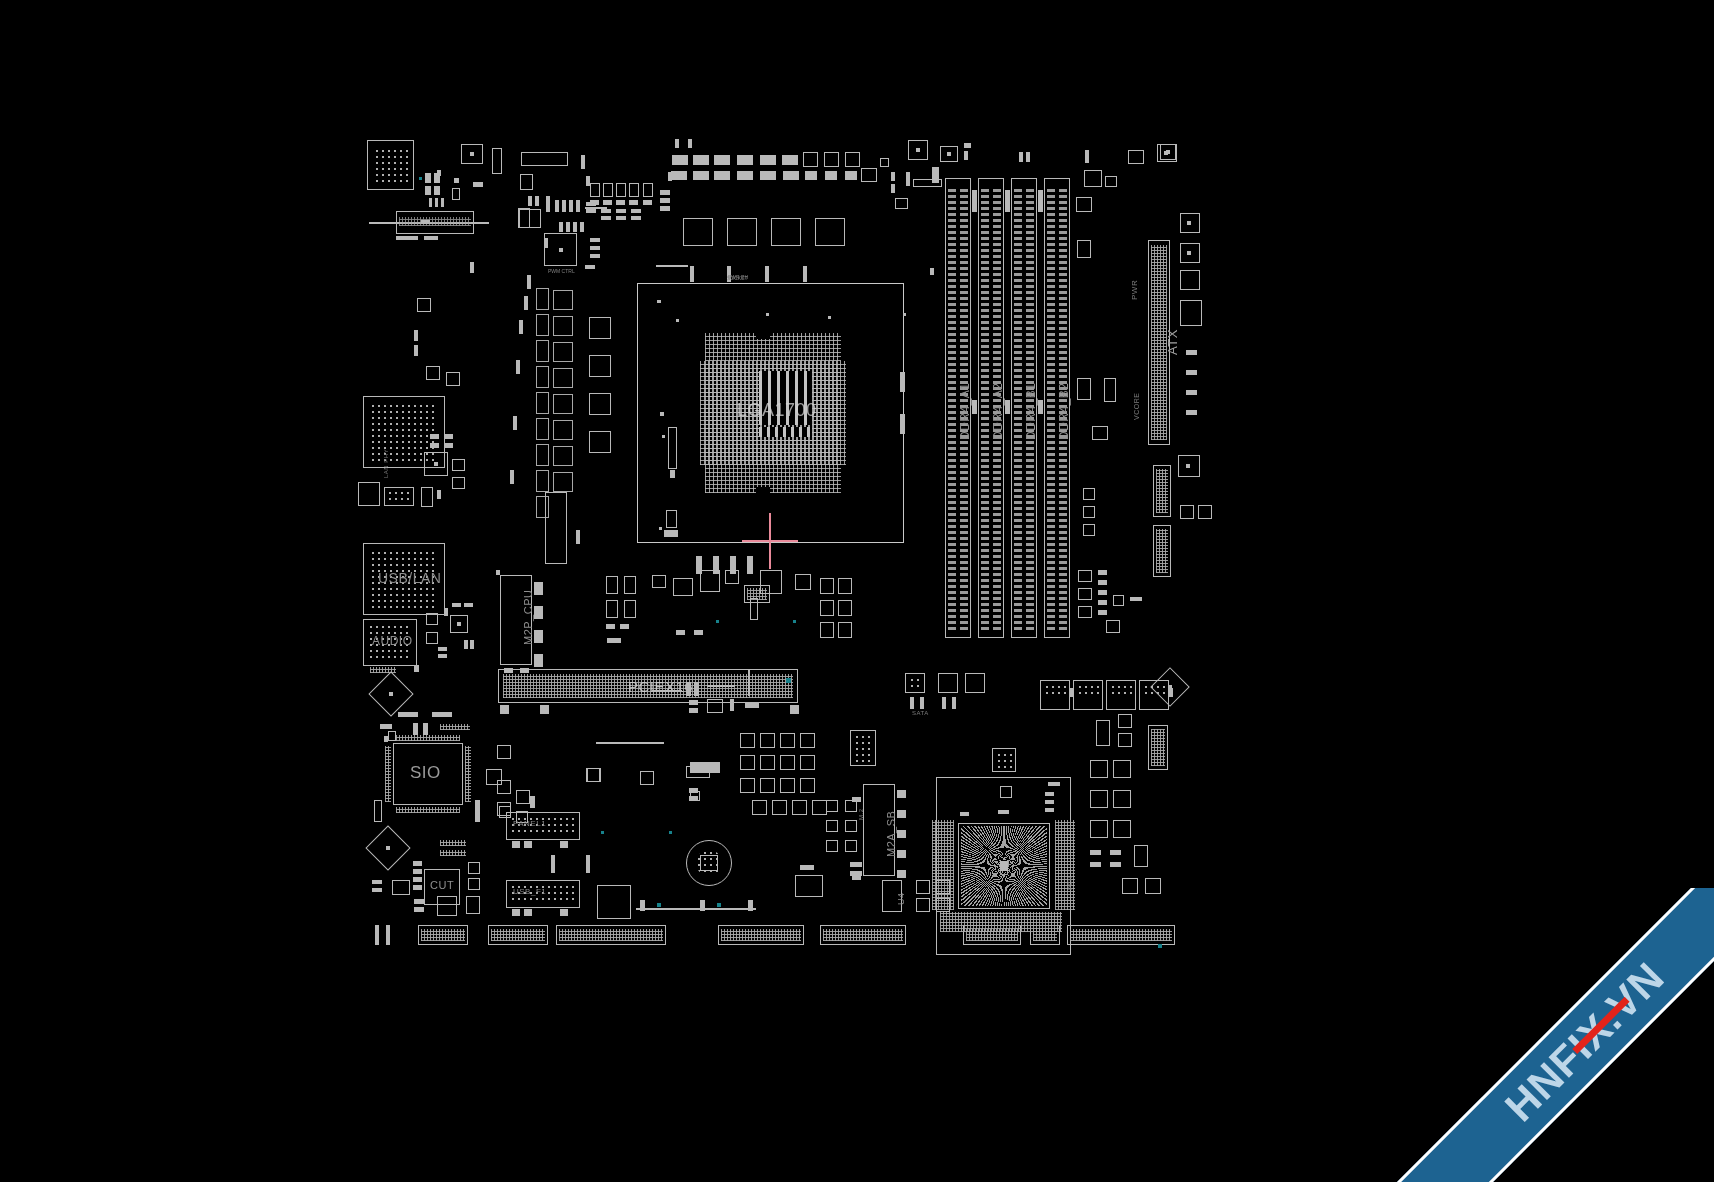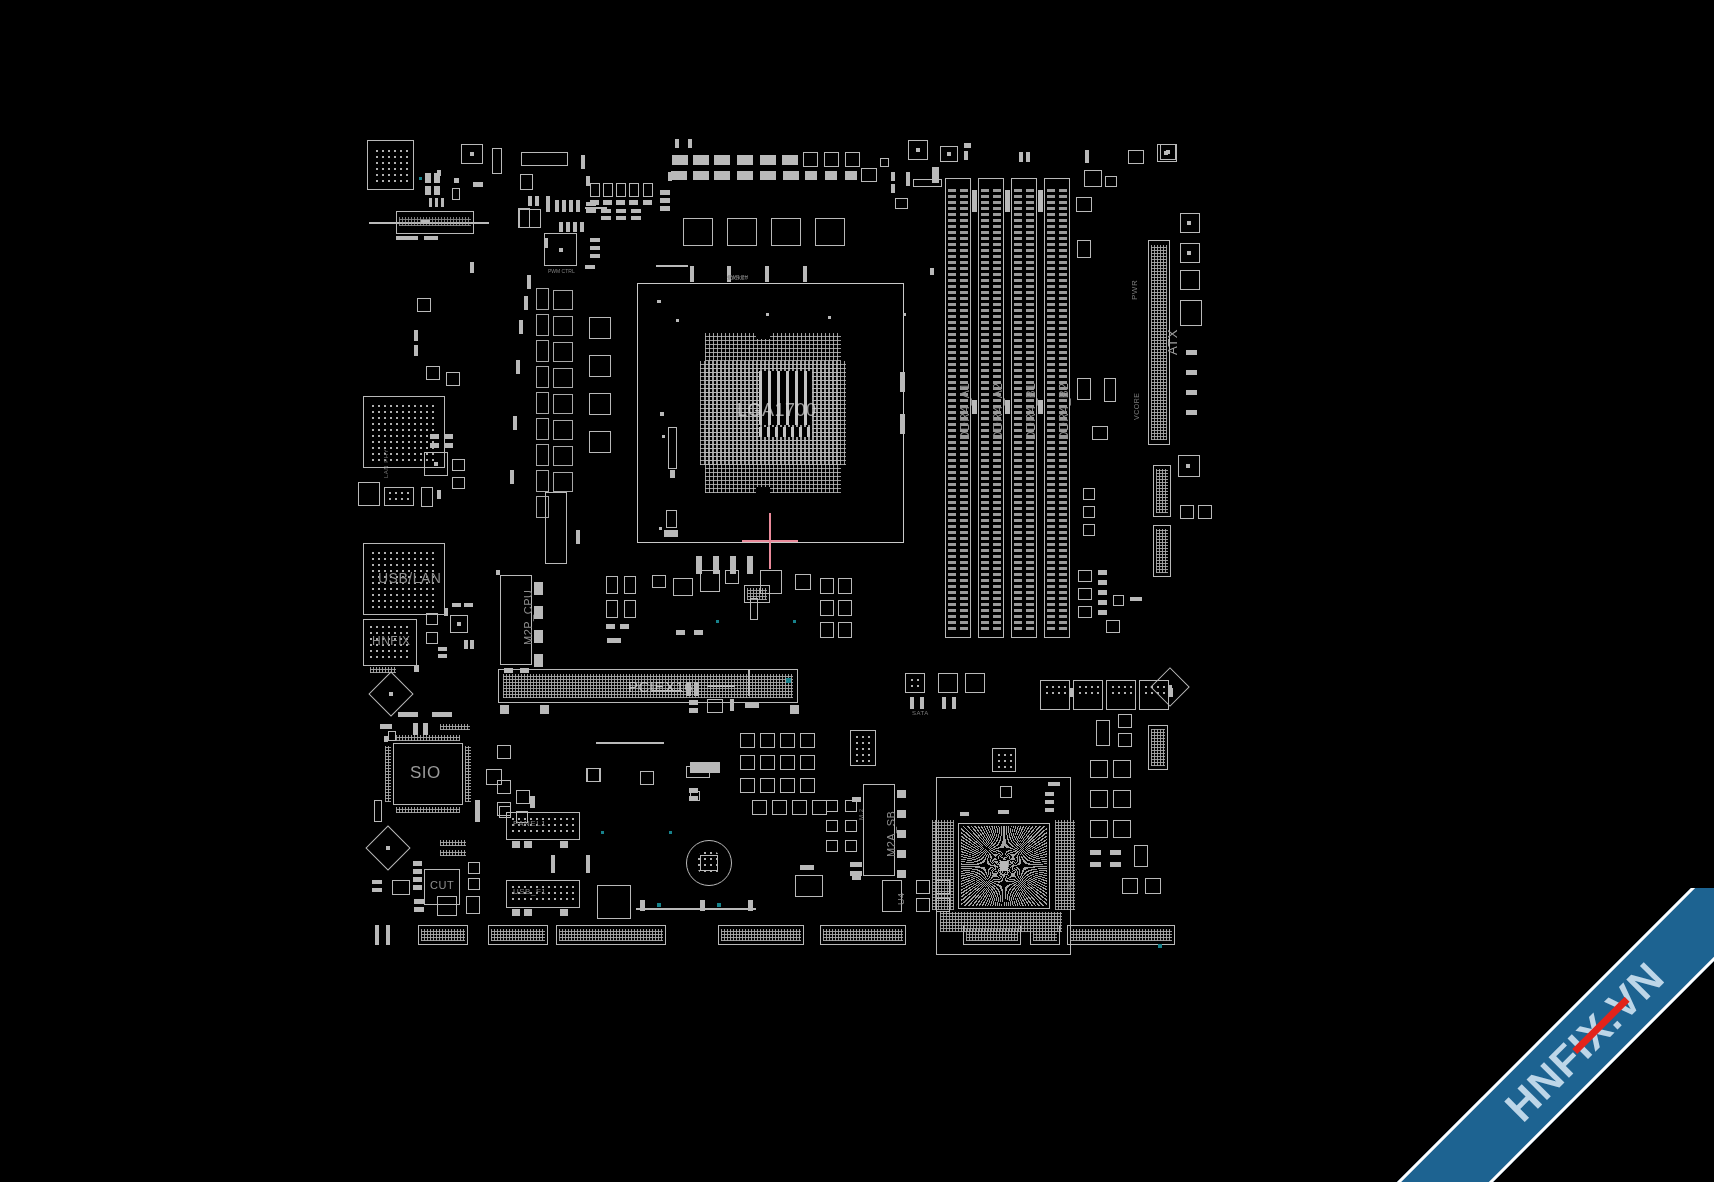--- a/index.html
+++ b/index.html
@@ -341,21 +341,21 @@
   <div class="outline" style="left:421px;top:487px;width:12px;height:20px;"></div>
   <div class="pad" style="left:437px;top:490px;width:4px;height:9px;"></div>
   <div class="lbl rot" style="left:383px;top:478px;transform:rotate(-90deg);font-size:6px;color:#7a7a7a;">LAN PHY</div>
 
   <div class="outline" style="left:363px;top:543px;width:82px;height:72px;"></div>
   <div class="bgaDots" style="left:370px;top:550px;width:68px;height:58px;"></div>
   <div class="lbl" style="left:378px;top:570px;font-size:14px;">USB/LAN</div>
 
   <div class="outline" style="left:363px;top:619px;width:54px;height:47px;"></div>
   <div class="bgaDots" style="left:368px;top:624px;width:44px;height:37px;"></div>
-  <div class="lbl" style="left:372px;top:634px;font-size:12px;">HNFIX</div>
+  <div class="lbl" style="left:372px;top:634px;font-size:12px;">AUDIO</div>
   <div class="fineGrid" style="left:370px;top:667px;width:26px;height:6px;"></div>
   <div class="pad" style="left:414px;top:665px;width:5px;height:7px;"></div>
 
   <div class="outline" style="left:426px;top:613px;width:12px;height:12px;"></div>
   <div class="outline" style="left:426px;top:632px;width:12px;height:12px;"></div>
   <div class="outline" style="left:450px;top:615px;width:18px;height:18px;"></div>
   <div class="pad" style="left:457px;top:622px;width:4px;height:4px;"></div>
   <div class="pad" style="left:444px;top:608px;width:4px;height:8px;"></div>
   <div class="pad" style="left:452px;top:603px;width:9px;height:4px;"></div>
   <div class="pad" style="left:464px;top:603px;width:9px;height:4px;"></div>

